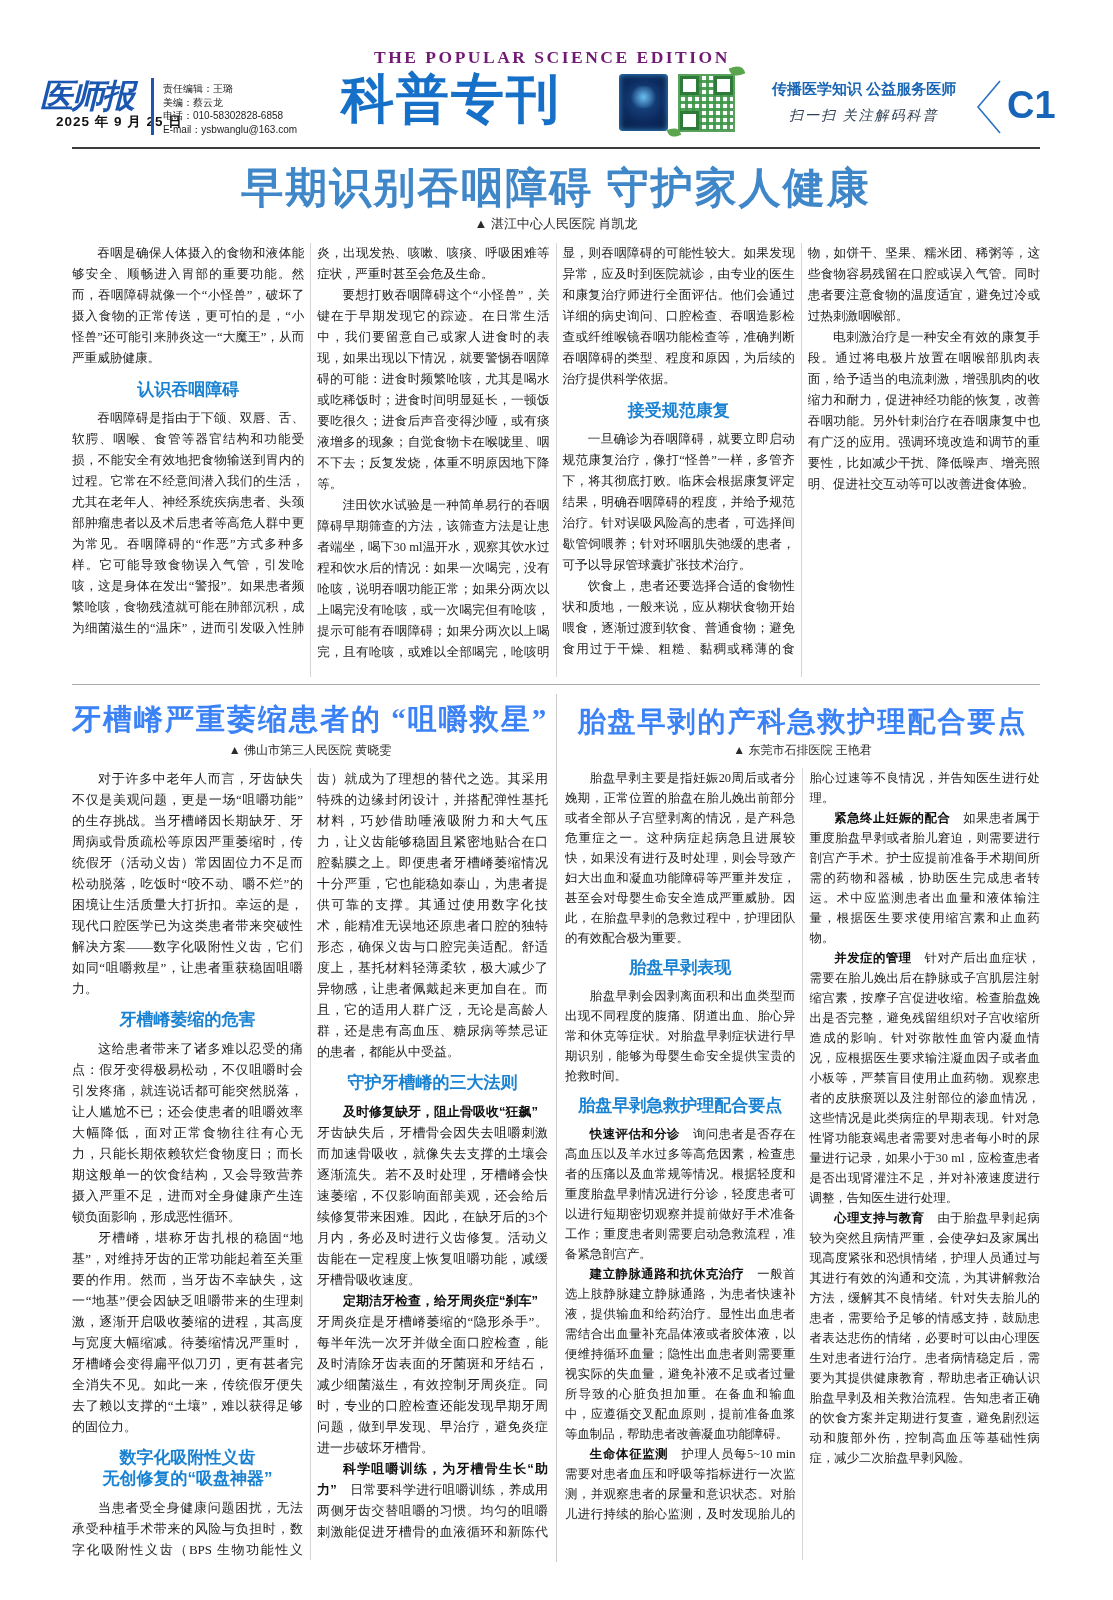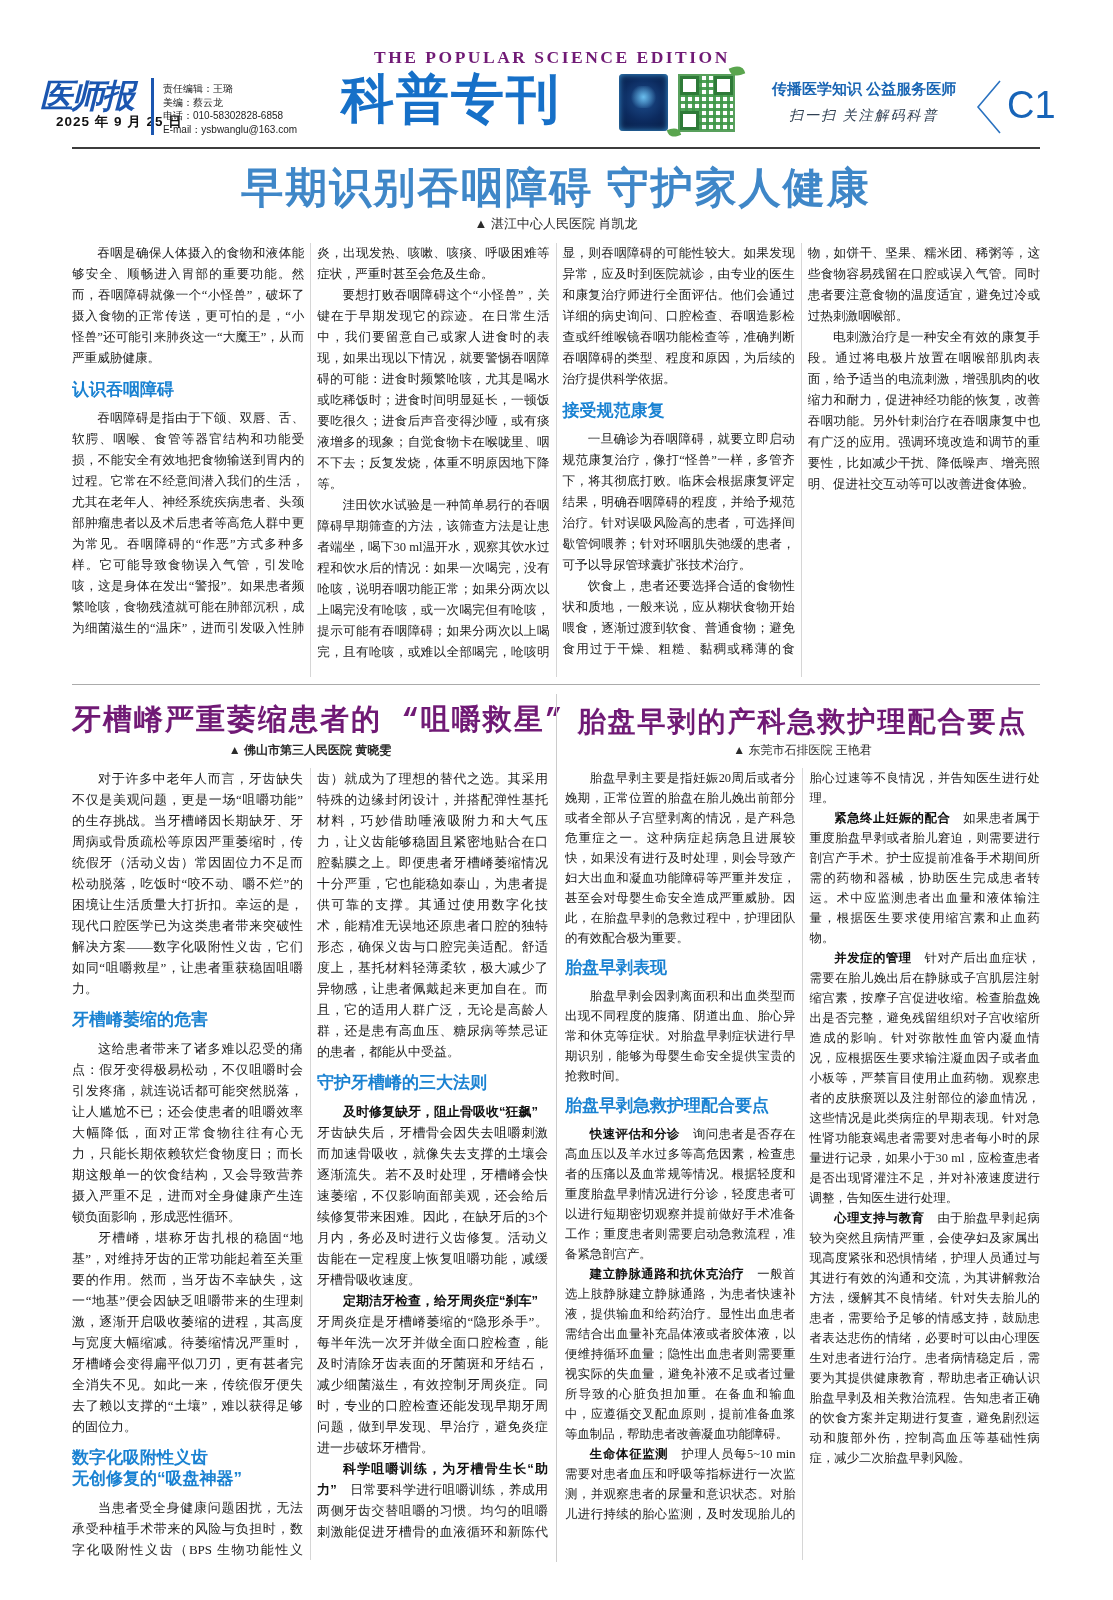--- a/index.html
+++ b/index.html
@@ -64,21 +64,21 @@
     font-size:15px; color:#1a66b4; white-space:nowrap;
   }
   .scan-hint {
     position:absolute; left:789px; top:107px;
     font-family:"Liberation Serif",serif; font-style:italic;
     font-size:14px; color:#2f3f52; letter-spacing:2px; white-space:nowrap;
   }
   .chevron { position:absolute; left:976px; top:79px; }
   .page-no {
     position:absolute; left:1007px; top:84px;
-    font-family:"Liberation Sans",sans-serif; font-weight:normal;
+    font-family:"Liberation Sans",sans-serif; font-weight:bold;
     font-size:38px; color:#1764b8;
   }
   .rule-dark { position:absolute; left:72px; top:147px; width:968px; height:2px; background:#3c3c3c; }
 
   
   .main-title {
     position:absolute; left:72px; top:160px; width:968px; margin:0;
     text-align:center; font-family:"Liberation Sans",sans-serif; font-weight:bold;
     font-size:42px; letter-spacing:2px; color:#3f87c8; white-space:nowrap;
   }
@@ -89,37 +89,37 @@
   .byline.main-byline { left:72px; top:215px; width:968px; }
 
   .cols { column-fill:auto; overflow:hidden; text-align:justify; }
   .cols-main {
     position:absolute; left:72px; top:243px; width:968px; height:434px;
     column-count:4; column-gap:13px; column-rule:1px solid #d6d6d6;
     font-size:12.6px; line-height:21px;
   }
   .para { margin:0; text-indent:2em; }
   .h-blue {
-    margin:10px 0 8px; text-align:left; text-indent:0;
+    margin:10px 0 8px; text-align:center; text-indent:0;
     font-family:"Liberation Sans",sans-serif; font-weight:bold;
     font-size:17px; color:#1a82d2; white-space:pre-line;
   }
   .lead { font-family:"Liberation Sans",sans-serif; font-weight:bold; color:#111; }
 
   .rule-light { position:absolute; left:72px; top:684px; width:968px; height:1px; background:#ababab; }
 
   
   .sub-title {
     position:absolute; margin:0; text-align:center;
-    font-family:Liberation Mono, monospace; font-weight:600;
-    color:#701a75; letter-spacing:2px; white-space:nowrap;
+    font-family:Liberation Serif, serif; font-weight:600;
+    color:#3b82f6; letter-spacing:2px; white-space:nowrap;
   }
   .sub-title.left  { left:72px;  top:700px; width:476px; font-size:29px; }
   .sub-title.right { left:565px; top:703px; width:475px; font-size:28px; }
-  .byline.left-byline  { left:72px;  top:742px; width:476px; font-size:12px;font-weight:bold; }
+  .byline.left-byline  { left:72px;  top:742px; width:476px; font-size:12px; }
   .byline.right-byline { left:565px; top:742px; width:475px; font-size:12px; }
   .cols-left {
     position:absolute; left:72px; top:768px; width:476px; height:792px;
     column-count:2; column-gap:14px; column-rule:1px solid #d6d6d6;
     font-size:13px; line-height:21px;
   }
   .cols-right {
     position:absolute; left:565px; top:768px; width:475px; height:792px;
     column-count:2; column-gap:14px; column-rule:1px solid #d6d6d6;
     font-size:12.4px; line-height:20px;

